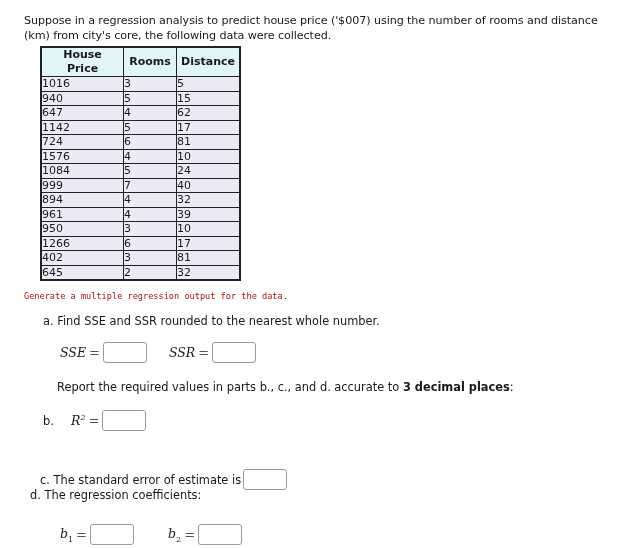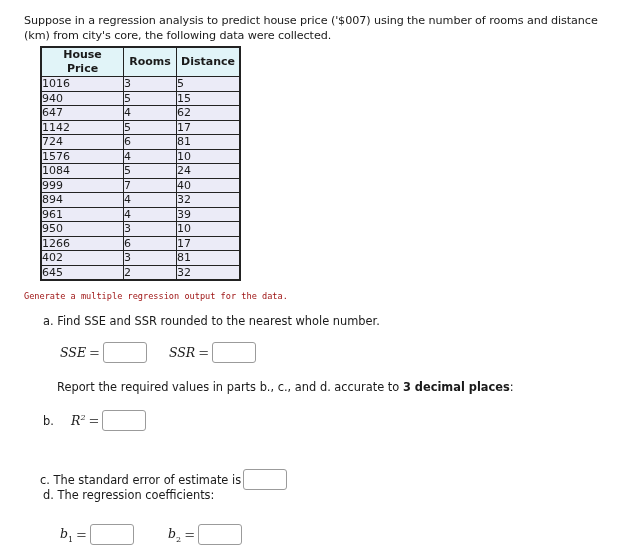--- a/index.html
+++ b/index.html
@@ -159,21 +159,21 @@
   <span class="math"><span>R</span><sup>2</sup></span>
   <span class="eq">=</span>
   <input class="inp" value="" style="">
 </div>
 
 <div class="row" style="left:40px; top:450px;margin-top:19px;">
   <span style="font-size:11.4px; margin-right:2px;">c. The standard error of estimate is</span>
   <input class="inp" value="" style="">
 </div>
 
-<div class="q" style="left:43px; top:488px;text-align:center;">d. The regression coefficients:</div>
+<div class="q" style="left:30px; top:488px;text-align:center;">d. The regression coefficients:</div>
 <div class="row" style="left:60px; top:504px;margin-top:20px;">
   <span class="math"><span>b</span><sub>1</sub></span>
   <span class="eq">=</span>
   <input class="inp" value="" style="">
   <span style="width:34px"></span>
   <span class="math"><span>b</span><sub>2</sub></span>
   <span class="eq">=</span>
   <input class="inp" value="" style="">
 </div>
 

